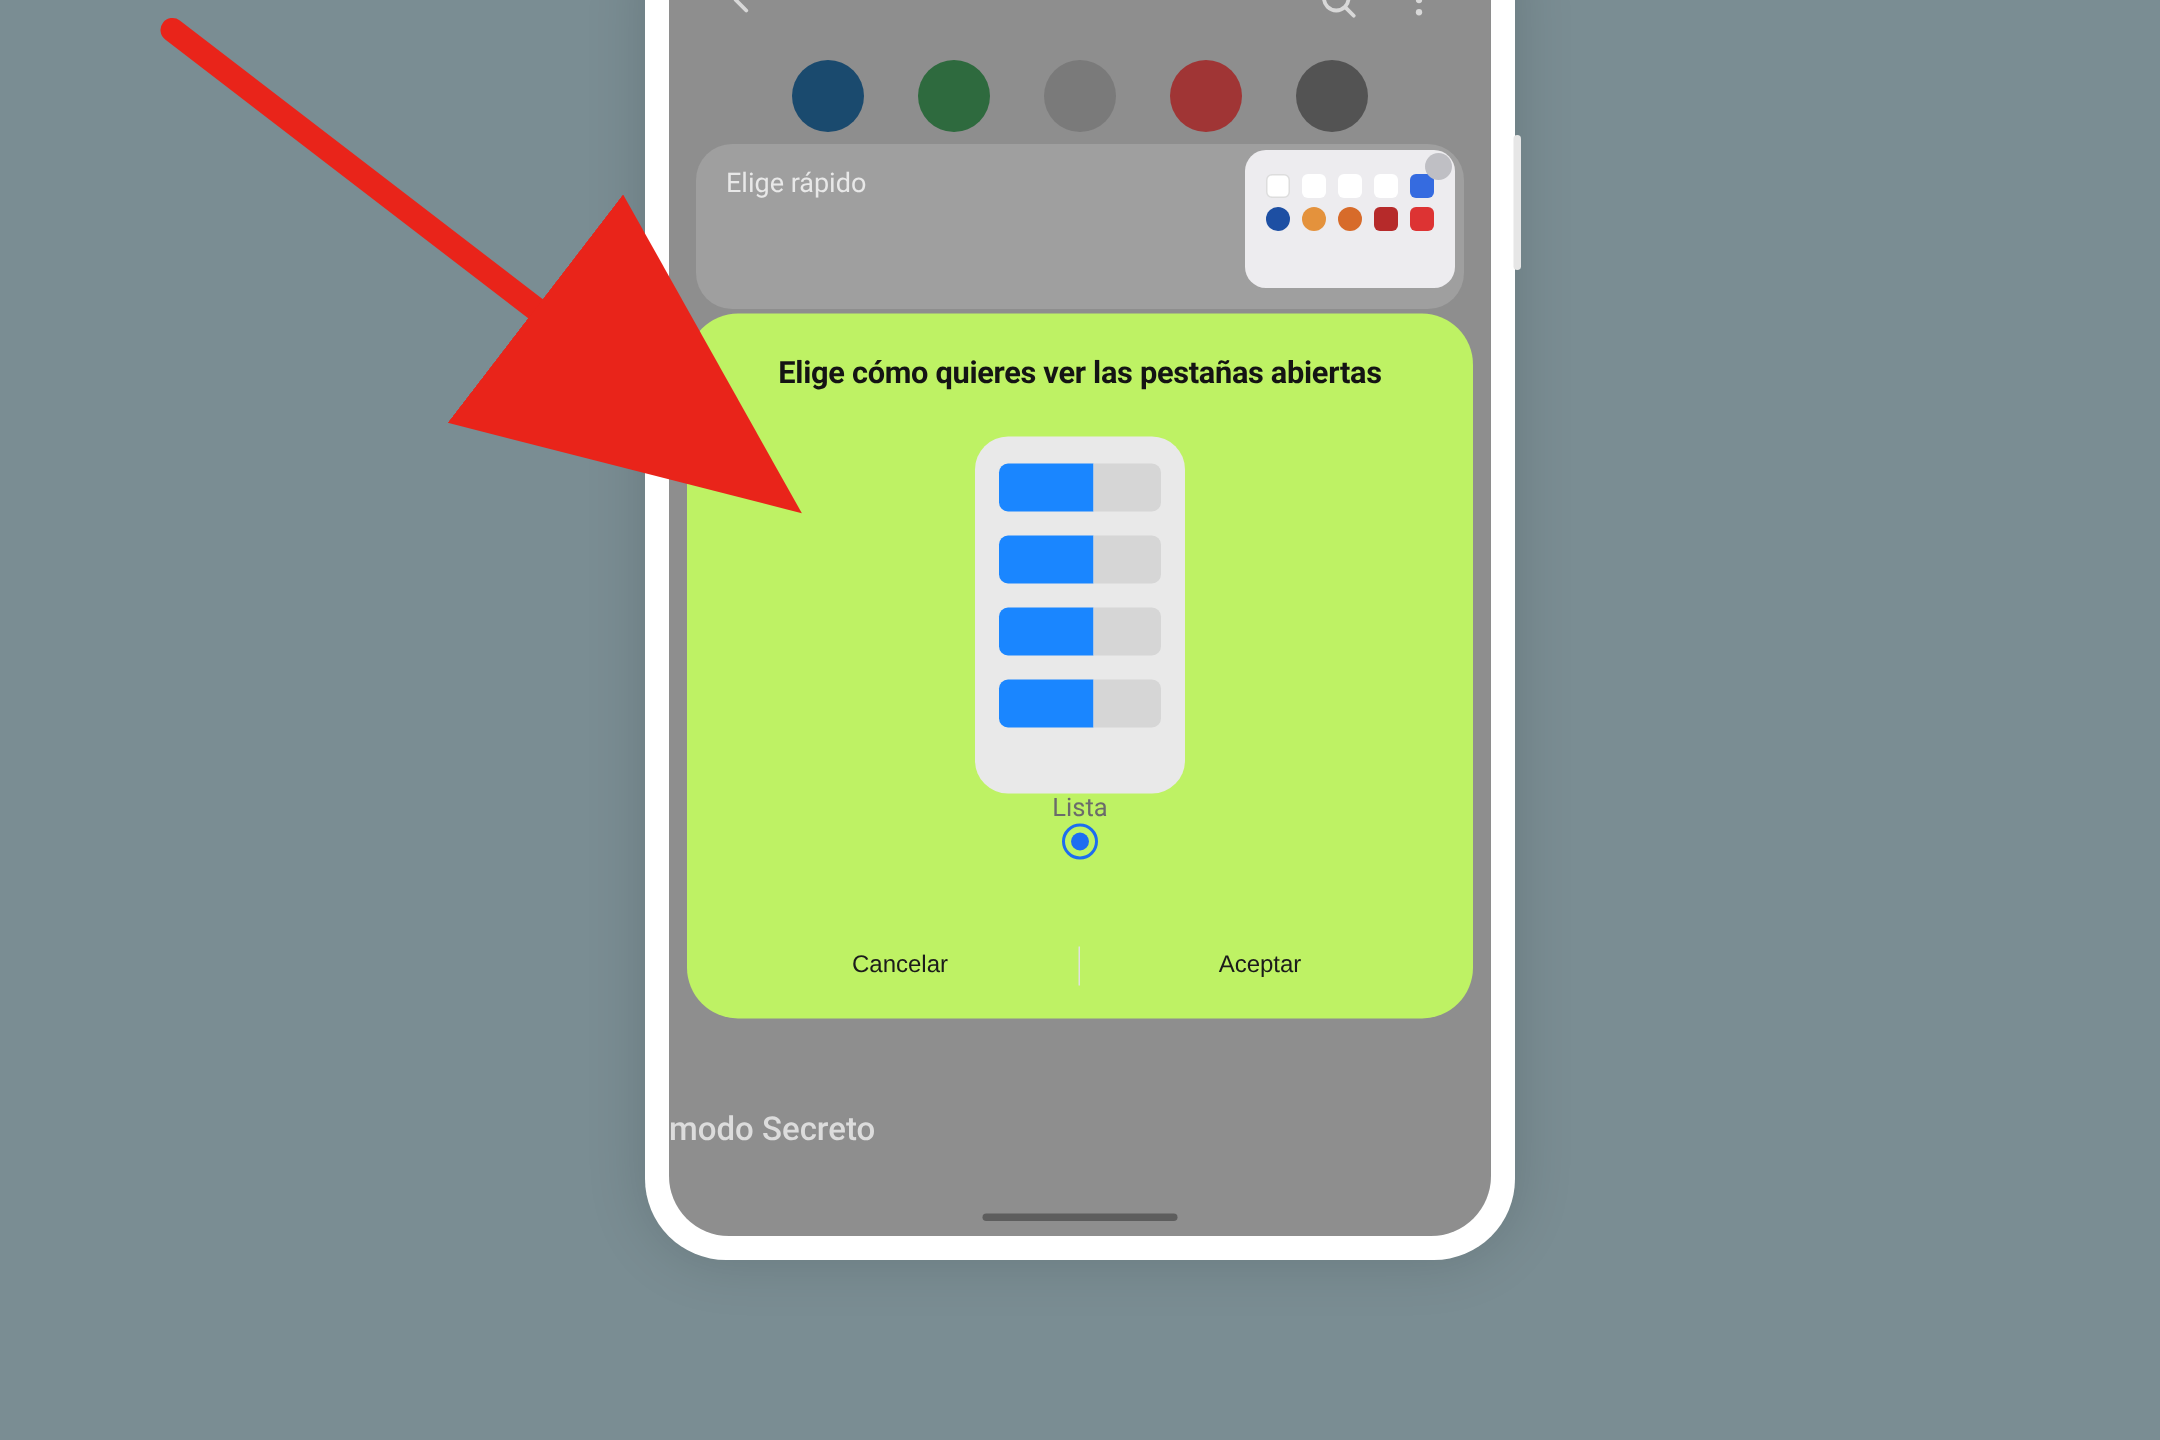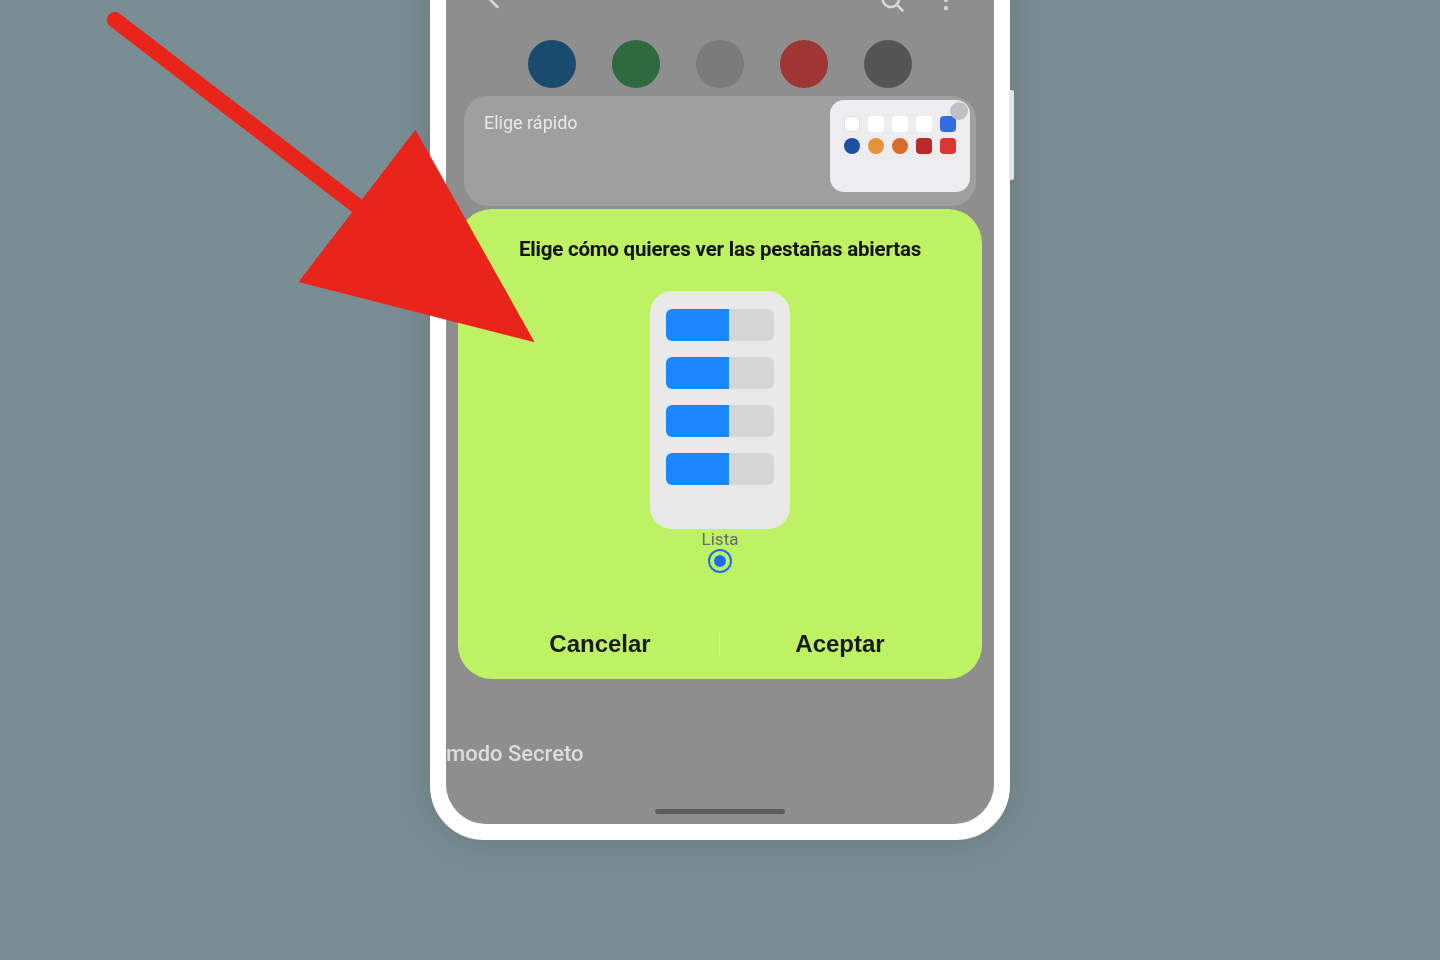--- a/index.html
+++ b/index.html
@@ -245,22 +245,22 @@
     .sheet-actions {
       display: flex;
       margin-top: 36px;
       border-top: 0;
       height: 70px;
     }
     .sheet-actions button {
       flex: 1;
       background: none;
       border: none;
-      font-size: 24px;
-      font-weight: 700;
+      font-size: 16px;
+      font-weight: 400;
       color: #1b1b1b;
       cursor: pointer;
       position: relative;
     }
     .sheet-actions button:first-child::after {
       content: '';
       position: absolute;
       right: 0; top: 22px; bottom: 22px;
       width: 1px;
       background: #e0e0e0;

